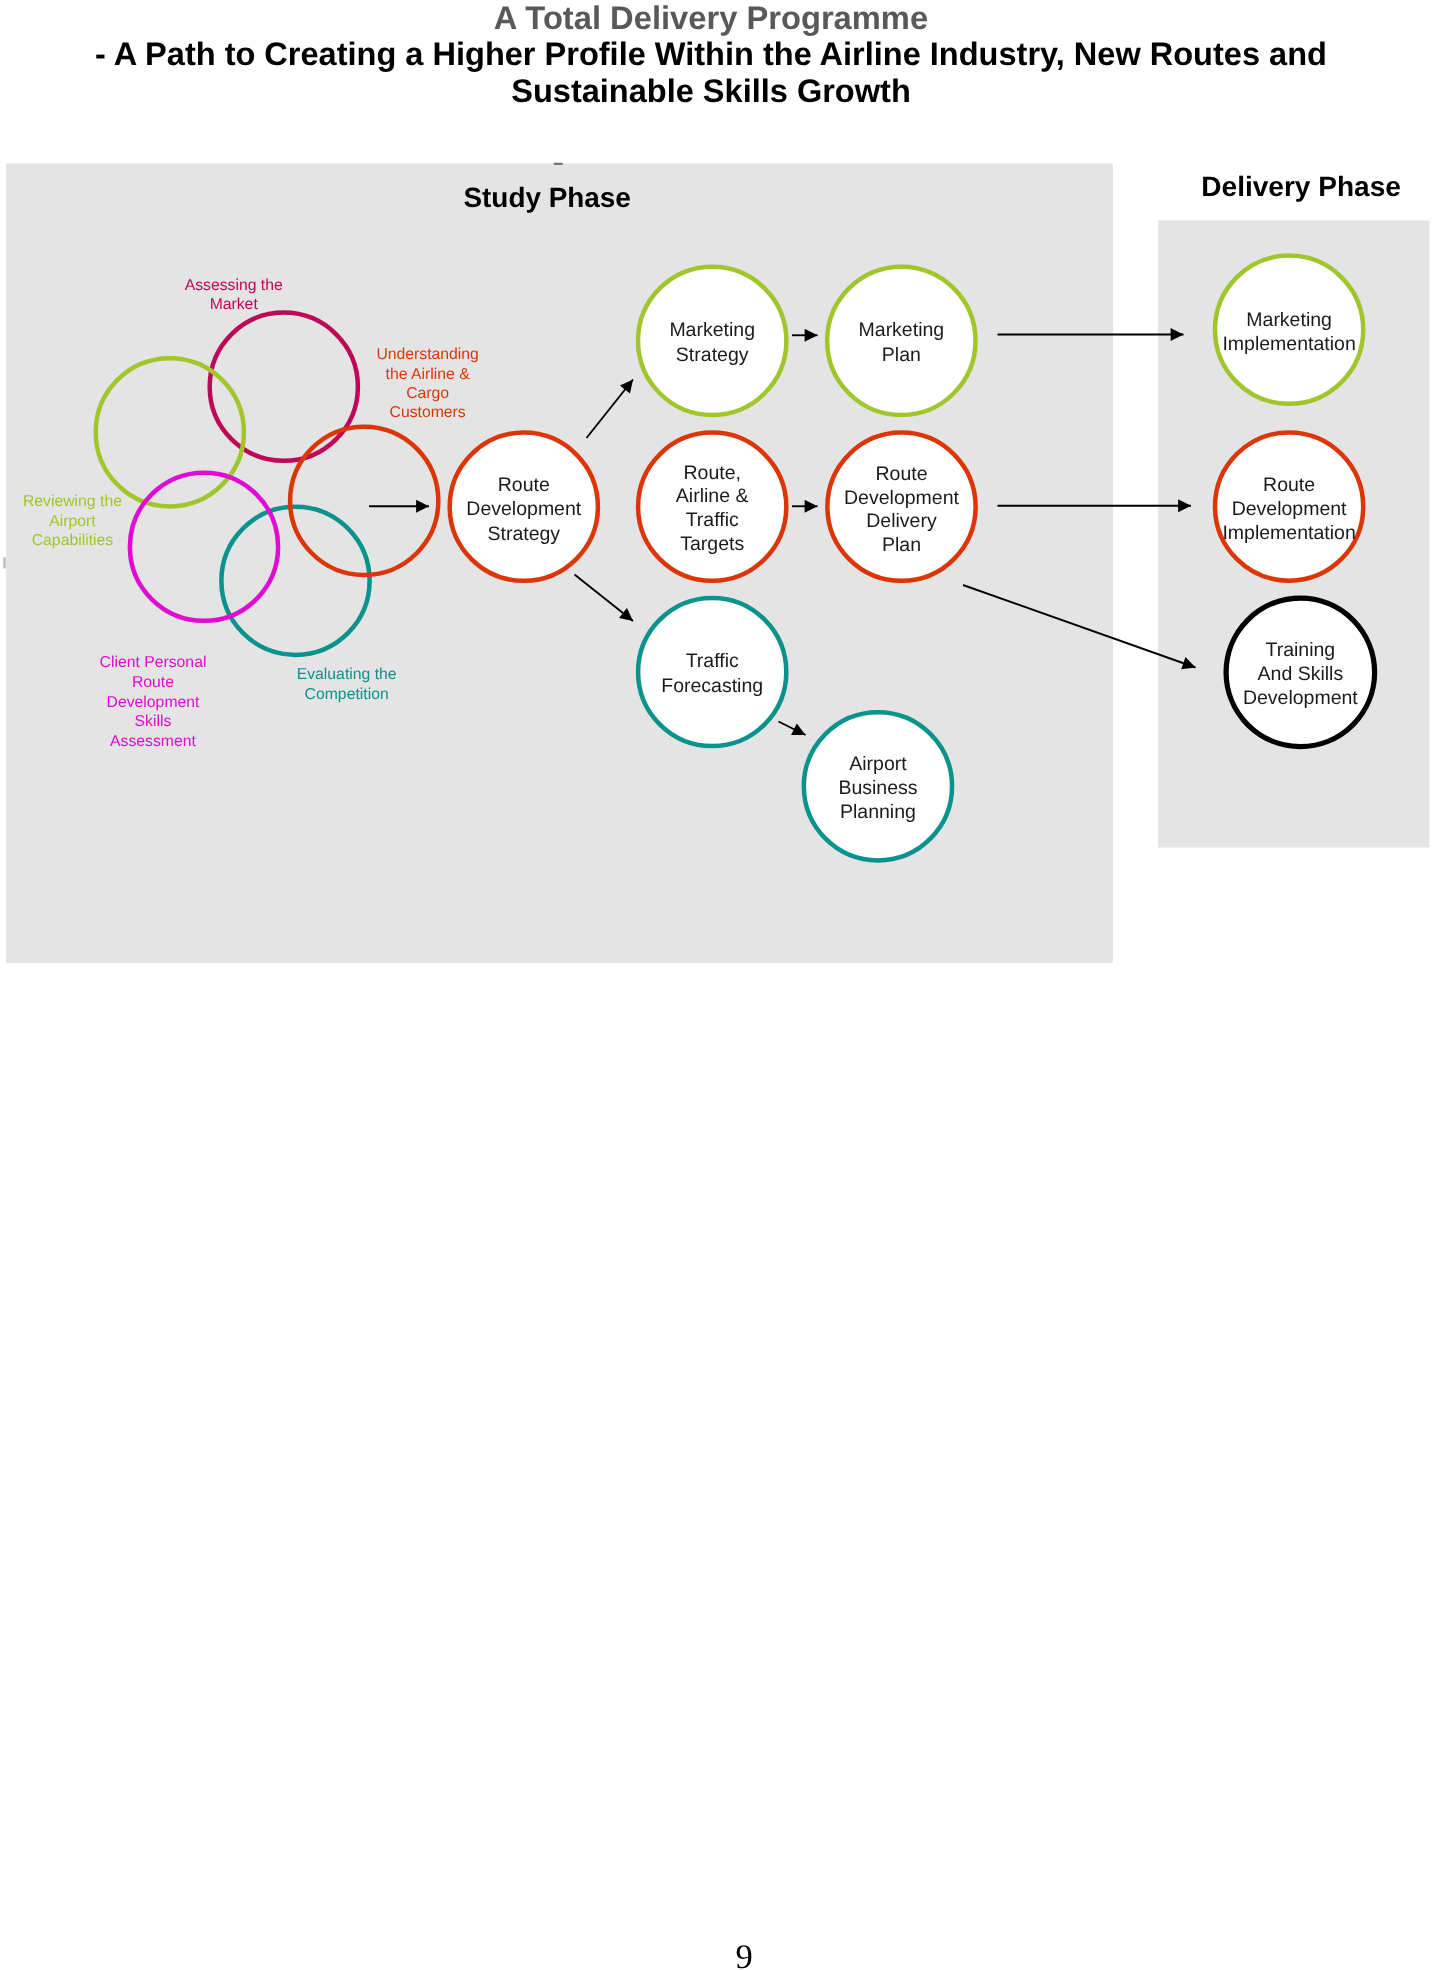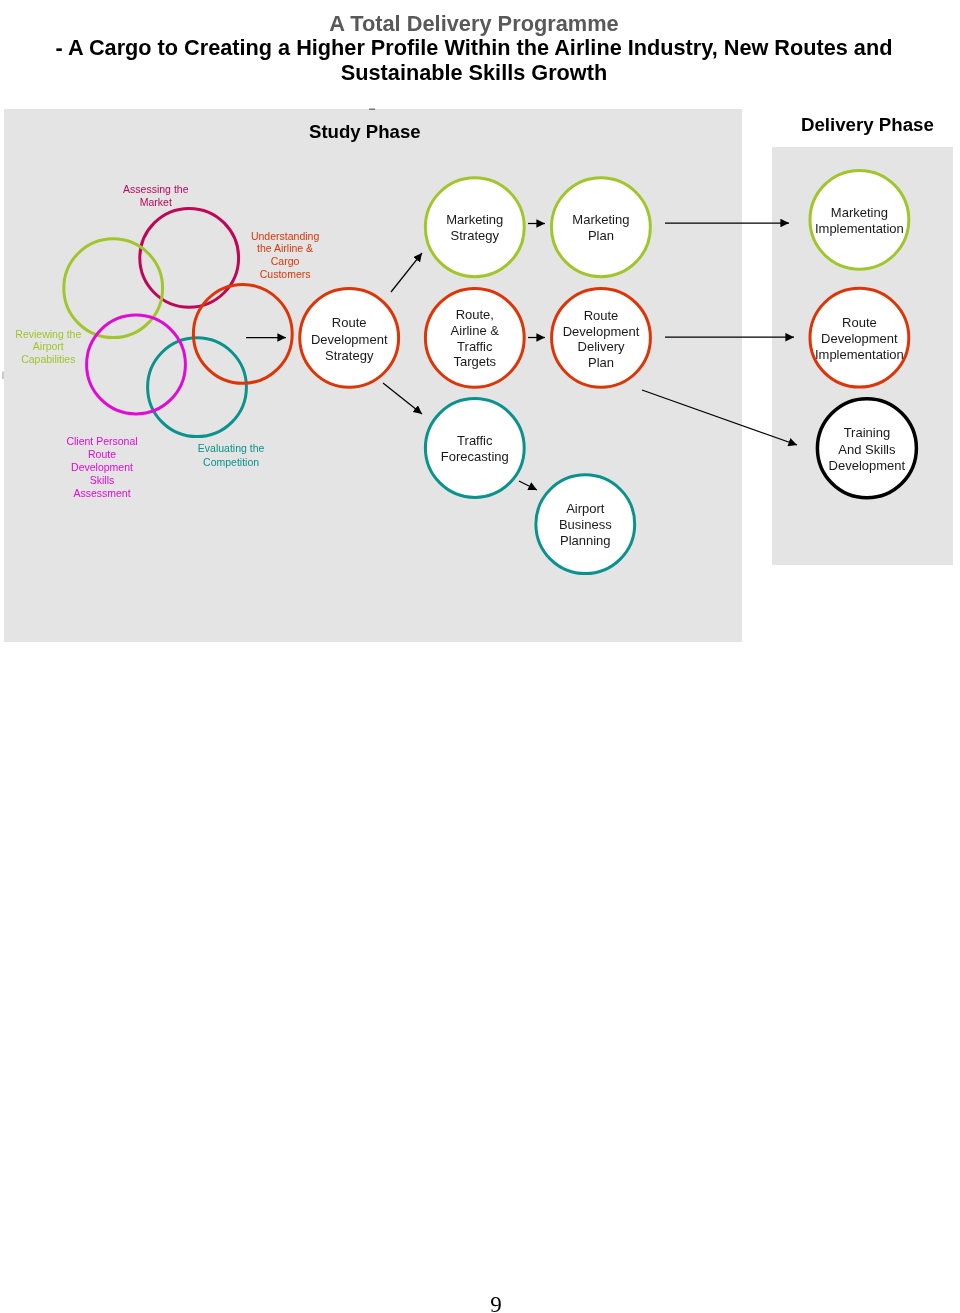--- a/index.html
+++ b/index.html
@@ -1,28 +1,28 @@
 <!DOCTYPE html>
 <html><head>
 <meta charset="utf-8">
 <style>
   html,body{margin:0;padding:0;}
   body{width:960px;height:1313px;background:#fff;font-family:"Liberation Sans",sans-serif;position:relative;overflow:hidden;}
   .title-wrap{position:absolute;left:0;top:-1px;width:948px;text-align:center;}
-  #t1{color:#595959;font-weight:bold;font-size:21.8px;line-height:23px;padding-top:13px;}
+  #t1{color:#595959;font-weight:bold;font-size:21.8px;line-height:23px;padding-top:1px;}
   #t2{color:#000;font-weight:bold;font-size:21.7px;line-height:24.5px;width:840px;margin:1px auto 0;}
   .page-num{position:absolute;left:32px;top:1292px;width:928px;text-align:center;font-family:"Liberation Serif",serif;font-size:23px;color:#000;}
   svg#diagram{position:absolute;left:0;top:0;}
 </style>
 </head>
 <body>
 
 <div class="title-wrap">
   <div id="t1">A Total Delivery Programme</div>
-  <div id="t2"><span>-  A Cargo to Creating a Higher Profile Within the Airline Industry, New Routes and</span> <span>Sustainable Skills Growth</span></div>
+  <div id="t2"><span>-  A Path to Creating a Higher Profile Within the Airline Industry, New Routes and</span> <span>Sustainable Skills Growth</span></div>
 </div>
 
 <svg id="diagram" width="960" height="700" viewBox="0 0 960 700">
     <rect x="4" y="109" width="738" height="533" fill="#E4E4E4"></rect>
     <rect x="772" y="147" width="181" height="418" fill="#E4E4E4"></rect>
     <rect x="369.2" y="108.5" width="5.9" height="1.4" fill="#6d6d6d"></rect>
     <rect x="2.2" y="371.5" width="1.6" height="7.5" fill="#bdbdbd"></rect>
     <defs>
       <marker id="ah" markerWidth="9.2" markerHeight="8.8" refX="8.8" refY="4.4" orient="auto" markerUnits="userSpaceOnUse">
         <path d="M0.2,0.1 L8.8,4.4 L0.2,8.7 z" fill="#000"></path>

